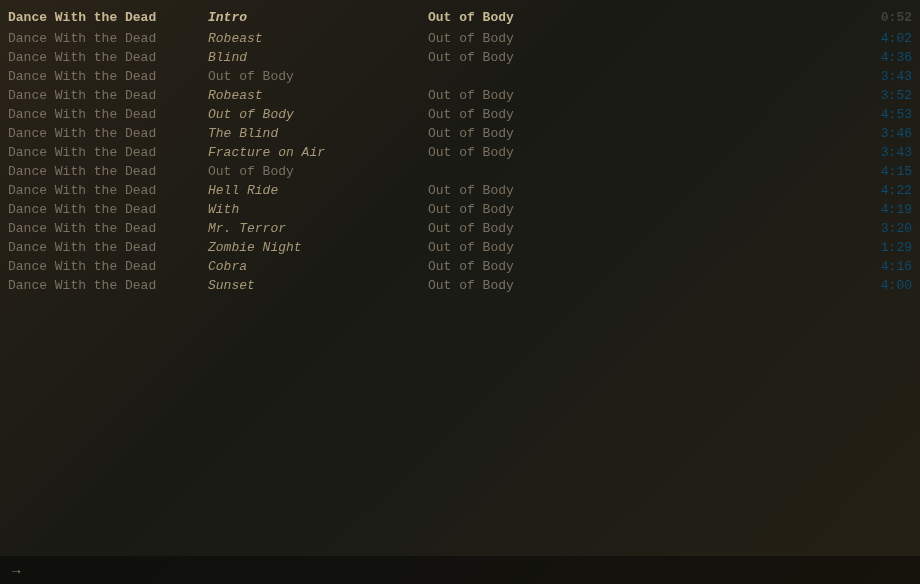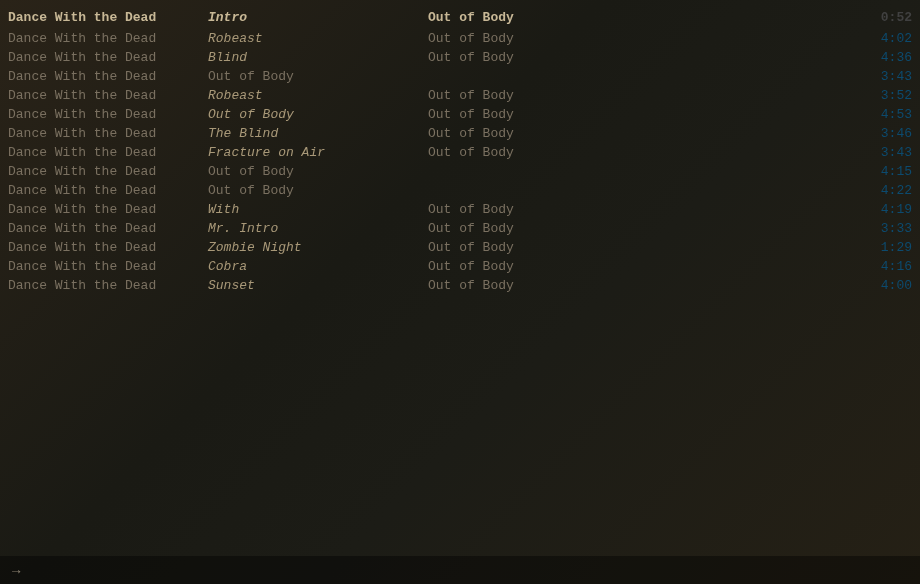--- a/index.html
+++ b/index.html
@@ -147,34 +147,35 @@
       <div class="col-album">Out of Body</div>
       <div class="col-duration">3:43</div>
     </div>
     <div class="track-row">
       <div class="col-artist">Dance With the Dead</div>
       <div class="col-album">Out of Body</div>
       <div class="col-duration">4:15</div>
     </div>
     <div class="track-row">
       <div class="col-artist">Dance With the Dead</div>
+      <div class="col-title">Hell Ride</div>
       <div class="col-album">Out of Body</div>
       <div class="col-duration">4:22</div>
     </div>
     <div class="track-row">
       <div class="col-artist">Dance With the Dead</div>
       <div class="col-title">With</div>
       <div class="col-album">Out of Body</div>
       <div class="col-duration">4:19</div>
     </div>
     <div class="track-row">
       <div class="col-artist">Dance With the Dead</div>
-      <div class="col-title">Mr. Intro</div>
+      <div class="col-title">Mr. Terror</div>
       <div class="col-album">Out of Body</div>
-      <div class="col-duration">3:33</div>
+      <div class="col-duration">3:20</div>
     </div>
     <div class="track-row">
       <div class="col-artist">Dance With the Dead</div>
       <div class="col-title">Zombie Night</div>
       <div class="col-album">Out of Body</div>
       <div class="col-duration">1:29</div>
     </div>
     <div class="track-row">
       <div class="col-artist">Dance With the Dead</div>
       <div class="col-title">Cobra</div>

